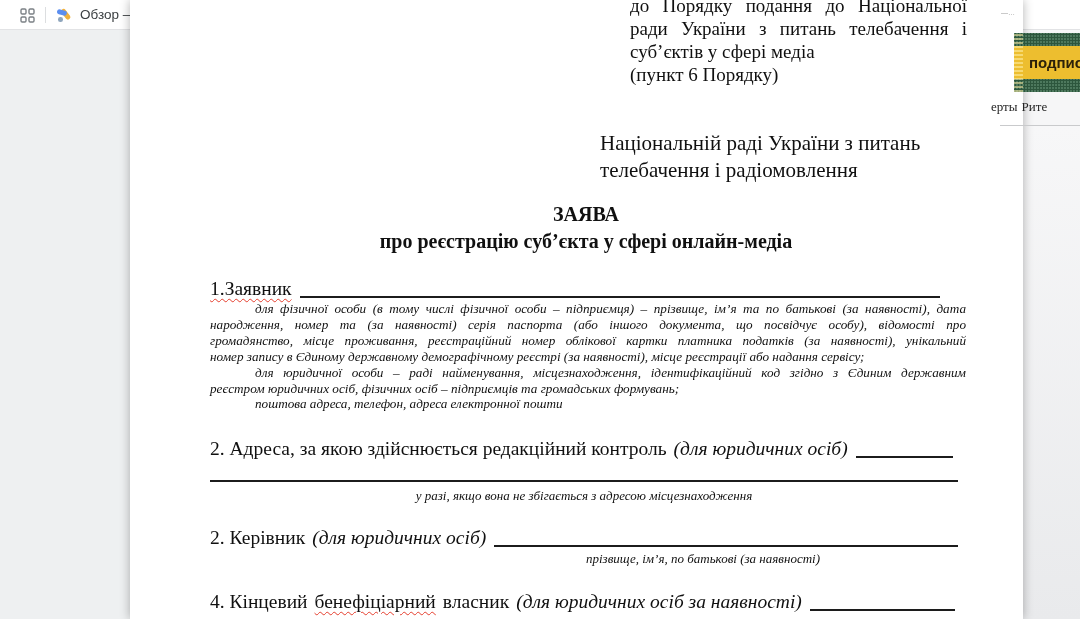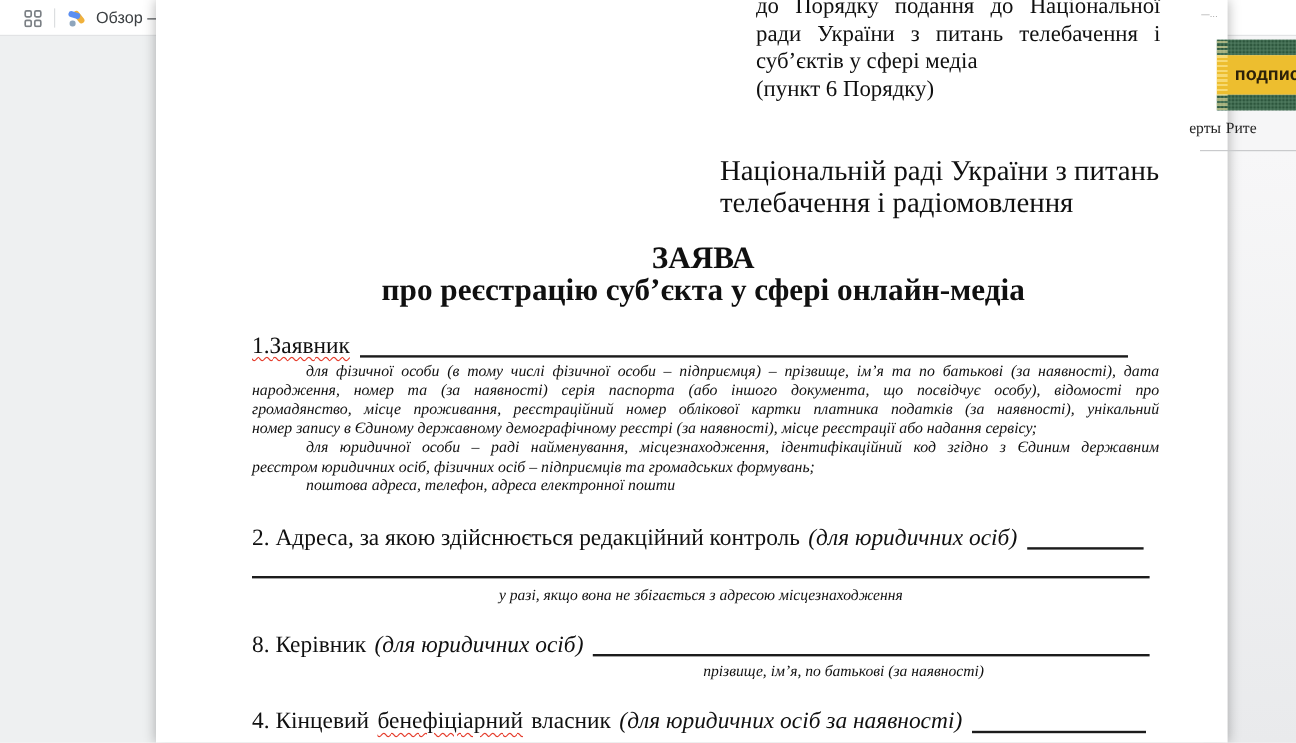--- a/index.html
+++ b/index.html
@@ -22,23 +22,23 @@
   .r-gutter { left:1003px; top:126px; width:77px; height:493px; background:linear-gradient(180deg,#f7f7f8,#e9eaec); z-index:1; }
 
   
   .page { position:absolute; left:110px; top:0; width:893px; height:619px; background:#ffffff; box-shadow:0 0 10px rgba(0,0,0,.30); z-index:2;margin-left:20px; }
   .page .abs { position:absolute; }
 
   .ref-block { left:500px; top:-6px; width:337px; font-size:19px; line-height:23px; }
   .jl { text-align:justify; text-align-last:justify; }
   .ind { text-indent:45px; }
 
-  .addr-block { left:470px; top:130px; width:400px; font-size:24px; line-height:27px; }
+  .addr-block { left:470px; top:130px; width:400px; font-size:21px; line-height:27px; }
 
-  .title-block { left:80px; top:201px; width:752px; text-align:center; font-weight:bold; font-size:26px; line-height:27px; }
+  .title-block { left:80px; top:201px; width:752px; text-align:center; font-weight:bold; font-size:20px; line-height:27px; }
 
   .sec { display:flex; font-size:19.5px; line-height:24px; white-space:nowrap; }
   .sec .it { font-style:italic; margin-left:7px; }
   .sec .fill { flex:1; border-bottom:2px solid #1c1c1c; margin:0 0 3px 8px; align-self:flex-end; height:0; min-width:40px; }
   .missp { text-decoration:underline; text-decoration-style:wavy; text-decoration-color:#e53e2e; text-decoration-thickness:1px; text-underline-offset:3px; }
 
   .s1 { left:80px; top:277px; width:730px; }
   .app-note { left:80px; top:301px; width:756px; font-style:italic; font-size:13.2px; line-height:15.9px; }
   .s2 { left:80px; top:437px; width:743px;justify-content:flex-end; }
   .full-line { left:80px; top:469px; width:748px; height:13px; border-bottom:2px solid #1c1c1c; }
@@ -121,21 +121,21 @@
 
   <div class="abs sec s2">
     <span>2. Адреса, за якою здійснюється редакційний контроль</span>
     <span class="it">(для юридичних осіб)</span>
     <span class="fill"></span>
   </div>
   <div class="abs full-line"></div>
   <div class="abs note-c note2">у разі, якщо вона не збігається з адресою місцезнаходження</div>
 
   <div class="abs sec s3">
-    <span>8. Керівник</span>
+    <span>2. Керівник</span>
     <span class="it">(для юридичних осіб)</span>
     <span class="fill"></span>
   </div>
   <div class="abs note-c note3">прізвище, ім’я, по батькові (за наявності)</div>
 
   <div class="abs sec s4">
     <span>4. Кінцевий</span>
     <span class="it missp" style="font-style:normal">бенефіціарний</span>
     <span class="it" style="font-style:normal">власник</span>
     <span class="it">(для юридичних осіб за наявності)</span>

